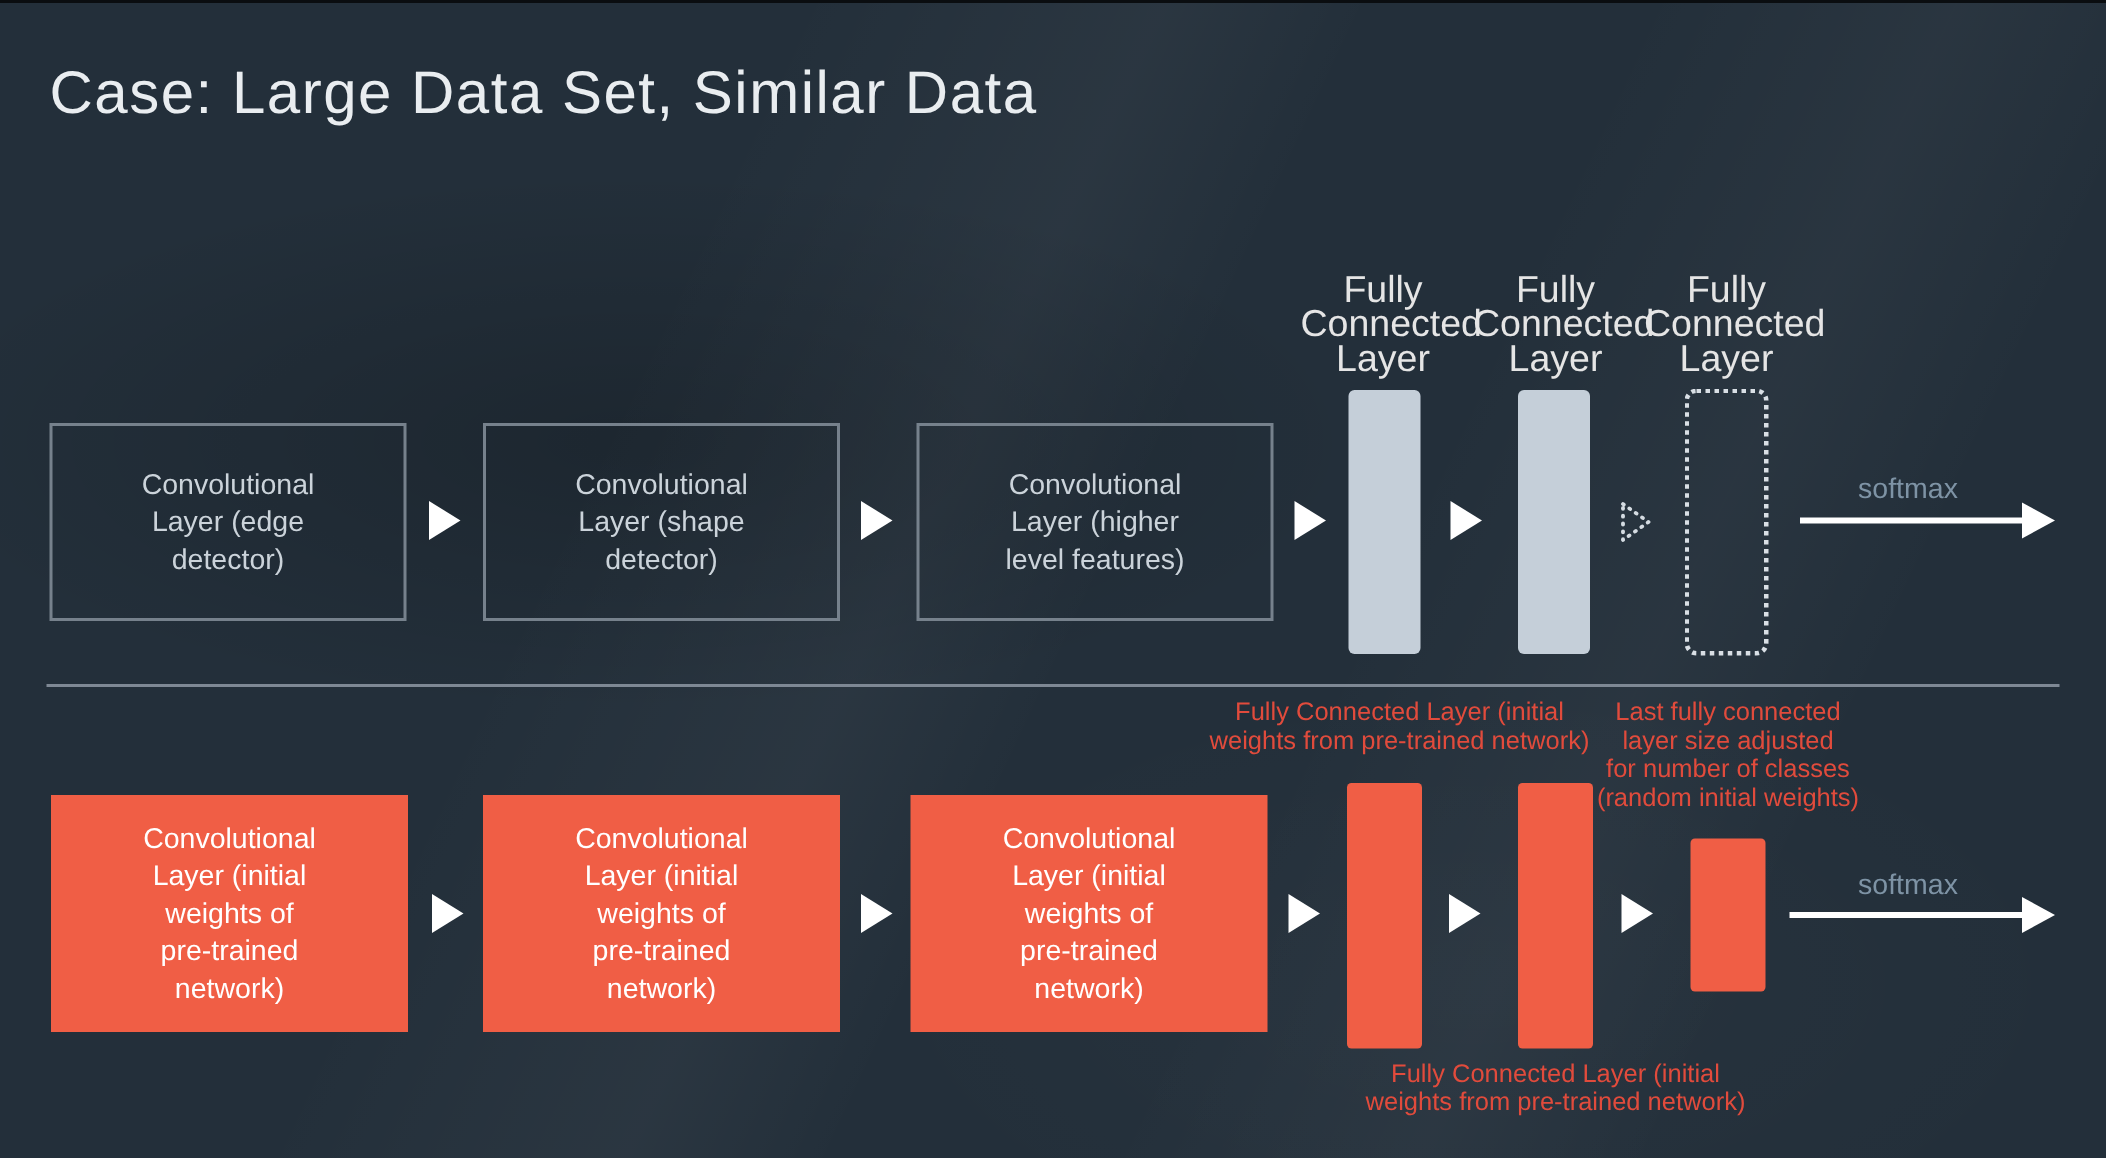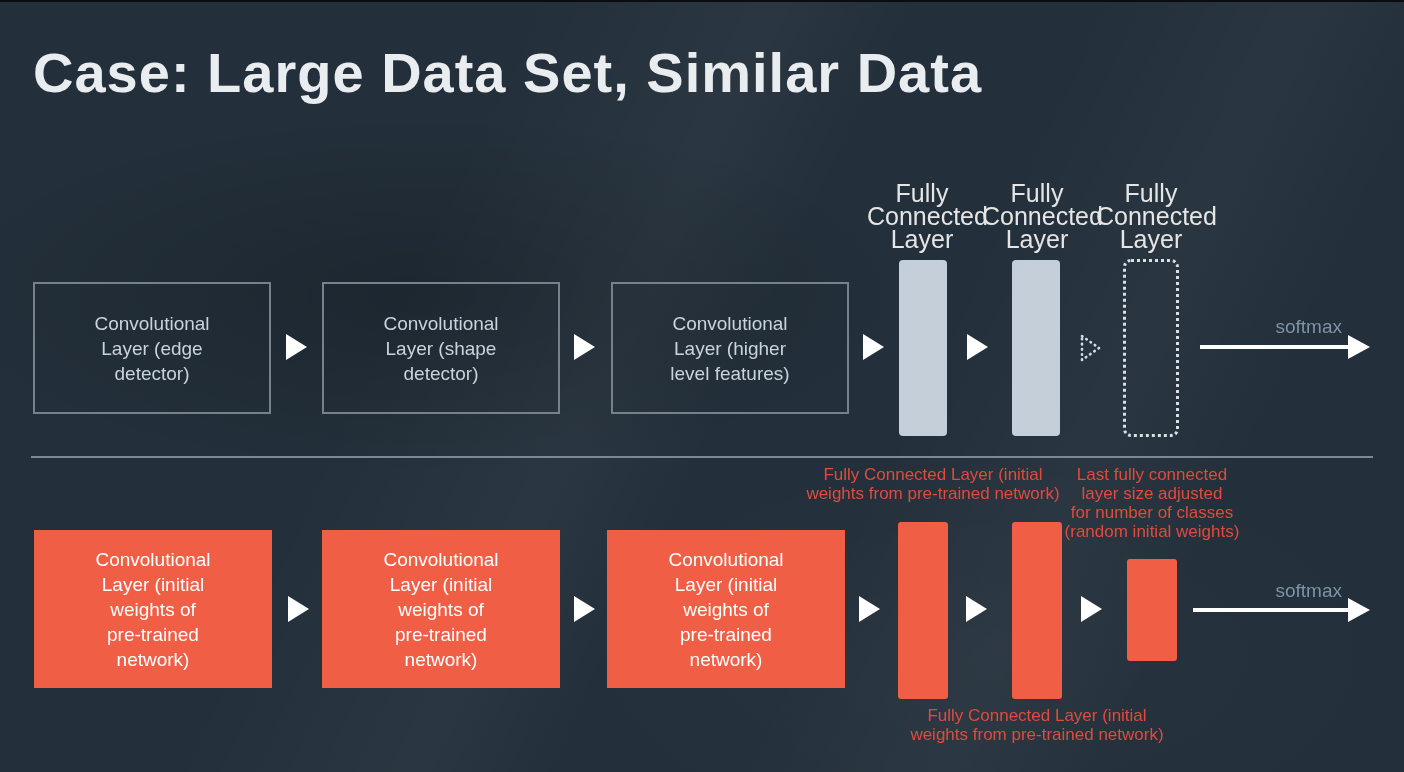--- a/index.html
+++ b/index.html
@@ -19,22 +19,22 @@
     background:
       linear-gradient(115deg, rgba(255,255,255,0) 30%, rgba(255,255,255,0.035) 44%, rgba(255,255,255,0) 52%),
       linear-gradient(115deg, rgba(255,255,255,0) 62%, rgba(255,255,255,0.03) 74%, rgba(255,255,255,0) 83%),
       radial-gradient(ellipse 700px 260px at 30% 38%, rgba(0,0,0,0.18), rgba(0,0,0,0) 70%),
       radial-gradient(ellipse 600px 300px at 70% 85%, rgba(255,255,255,0.02), rgba(0,0,0,0) 70%);
   }
   .abs { position: absolute; }
   #page-title {
     position: absolute;
     left: 33px; top: 38px;
-    font-size: 56px;
-    font-weight: 700;
+    font-size: 40px;
+    font-weight: 400;
     letter-spacing: 1px;
     color: #e9edf0;
   }
   
   .conv-outline {
     position: absolute;
     top: 280px; height: 132px; width: 238px;
     border: 2px solid #76818c;
     display: flex; align-items: center; justify-content: center;
     text-align: center;
@@ -83,21 +83,21 @@
     white-space: pre-line;
   }
   .fc-dotted {
     position: absolute;
     left: 1123px; top: 257px; width: 56px; height: 178px;
     border: 3px dotted #d9dfe5;
     border-radius: 8px;
   }
   .softmax-label {
     position: absolute;
-    width: 140px; text-align: right;
+    width: 140px; text-align: center;
     color: #7e93a5;
     font-size: 19px;
   }
   .arrow-line { position: absolute; height: 4px; background: #ffffff; }
   .arrow-head {
     position: absolute;
     width: 0; height: 0;
     border-top: 12px solid transparent;
     border-bottom: 12px solid transparent;
     border-left: 22px solid #ffffff;

